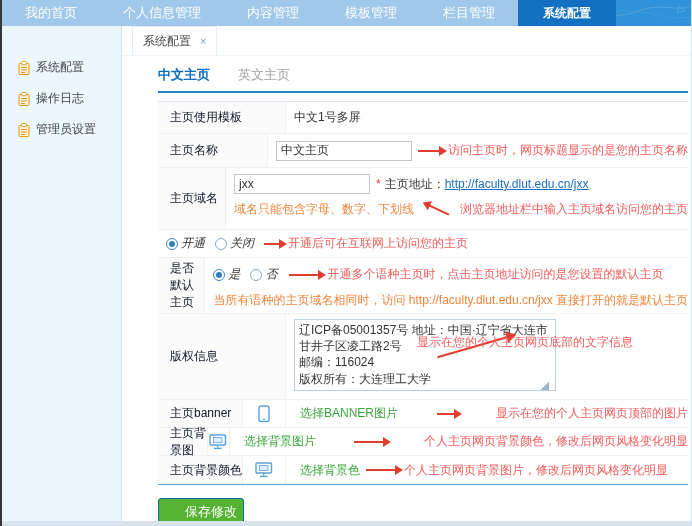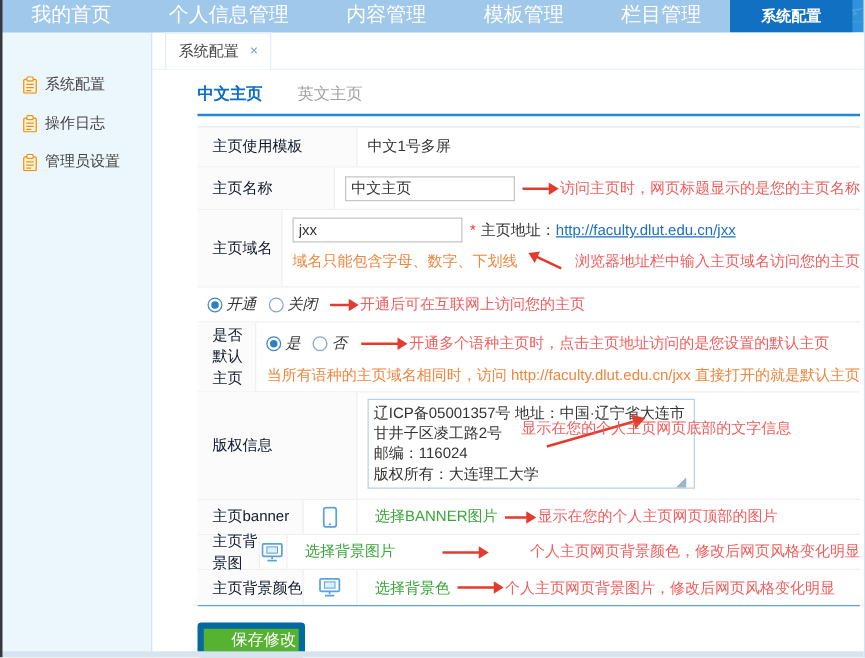--- a/index.html
+++ b/index.html
@@ -5,21 +5,21 @@
   * { margin:0; padding:0; box-sizing:border-box; }
   html,body { background:#e9eef3; }
   body { font-family:"Liberation Sans","DejaVu Sans",sans-serif; }
   .page { position:relative; width:692px; height:526px; background:#fff; overflow:hidden;
           border-right:1px solid #cfe3f5; }
   .edge-strip { position:absolute; left:0; top:0; bottom:0; width:2px; background:#35393d; z-index:9; }
 
   
   .topnav { position:absolute; left:2px; top:0; right:0; height:26px; display:flex; background:#2f92da; }
   .nav-light { display:flex; background:#a0c8ea; }
-  .nav-item { line-height:26px; padding:0 23px; font-size:16px; color:#fff; white-space:nowrap; cursor:pointer; }
+  .nav-item { line-height:26px; padding:0 23px; font-size:13px; color:#fff; white-space:nowrap; cursor:pointer; }
   .nav-active { line-height:26px; padding:0 25px; font-size:12px; color:#fff; background:#1270c2; font-weight:bold; cursor:pointer; }
   .nav-rest { flex:1; position:relative; overflow:hidden; }
 
   
   .body-row { position:absolute; top:26px; left:2px; right:0; bottom:0; display:flex; }
   .sidebar { width:120px; background:#ecf6fd; border-right:1px solid #c9e0f2; padding-top:26px; }
   .side-item { display:flex; align-items:center; gap:6px; padding:7px 0 7px 16px; font-size:12px; color:#444; cursor:pointer; }
   .main { flex:1; background:#fff; display:flex; flex-direction:column; position:relative; }
 
   .tabbar { height:30px; display:flex; align-items:flex-end; padding-left:10px; border-bottom:1px solid #eef4fa; }
@@ -73,21 +73,21 @@
   .arr::after { content:''; position:absolute; right:-7px; top:-4px; border-left:8px solid #e23c2e;
                 border-top:5px solid transparent; border-bottom:5px solid transparent; }
   .arr.w30 { width:30px; }
   .arr.diag { transform:rotate(205deg); margin-right:10px; }
   .copy-arrow { position:absolute; left:150px; top:32px; width:74px; height:2px; background:#e23c2e;
                 transform:rotate(-16deg); pointer-events:none; }
   .copy-arrow::after { content:''; position:absolute; right:-8px; top:-5px; border-left:10px solid #e23c2e;
                        border-top:6px solid transparent; border-bottom:6px solid transparent; }
   .copy-note { position:absolute; left:131px; top:20px; background:transparent; }
 
-  .save-btn { margin-top:13px; width:86px; height:28px; background:#55b331; border:5px solid #0369a1;
+  .save-btn { margin-top:13px; width:86px; height:28px; background:#55b331; border:1px solid #0369a1;
               border-radius:3px; color:#fff; font-size:13px; font-family:inherit; cursor:pointer;padding-left:20px; }
   .bottom-strip { position:absolute; left:0; right:0; bottom:0; height:5px; background:#d7e3ed; z-index:8; }
 </style>
 </head>
 <body>
 
 <div class="page">
   <div class="edge-strip"></div>
 
   <div class="topnav">
@@ -234,21 +234,21 @@
           </div>
 
           <div class="row r7">
             <div class="cell-label narrow">主页banner</div>
             <div class="cell-icon">
               <svg width="14" height="18" viewBox="0 0 14 18">
                 <rect x="2" y="1" width="10" height="15.5" rx="2" fill="none" stroke="#5aa2df" stroke-width="1.4"></rect>
                 <circle cx="7" cy="14.4" r="0.9" fill="#5aa2df"></circle>
               </svg>
             </div>
-            <div class="cell-value" style="padding-left:14px;">
+            <div class="cell-value" style="padding-left:14px;justify-content:space-between;">
               <span class="glink">选择BANNER图片</span>
               <span class="arr" style="width:18px;"></span>
               <span class="note">显示在您的个人主页网页顶部的图片</span>
             </div>
           </div>
 
           <div class="row r8">
             <div class="cell-label narrow">主页背景图</div>
             <div class="cell-icon">
               <svg width="18" height="16" viewBox="0 0 18 16">

